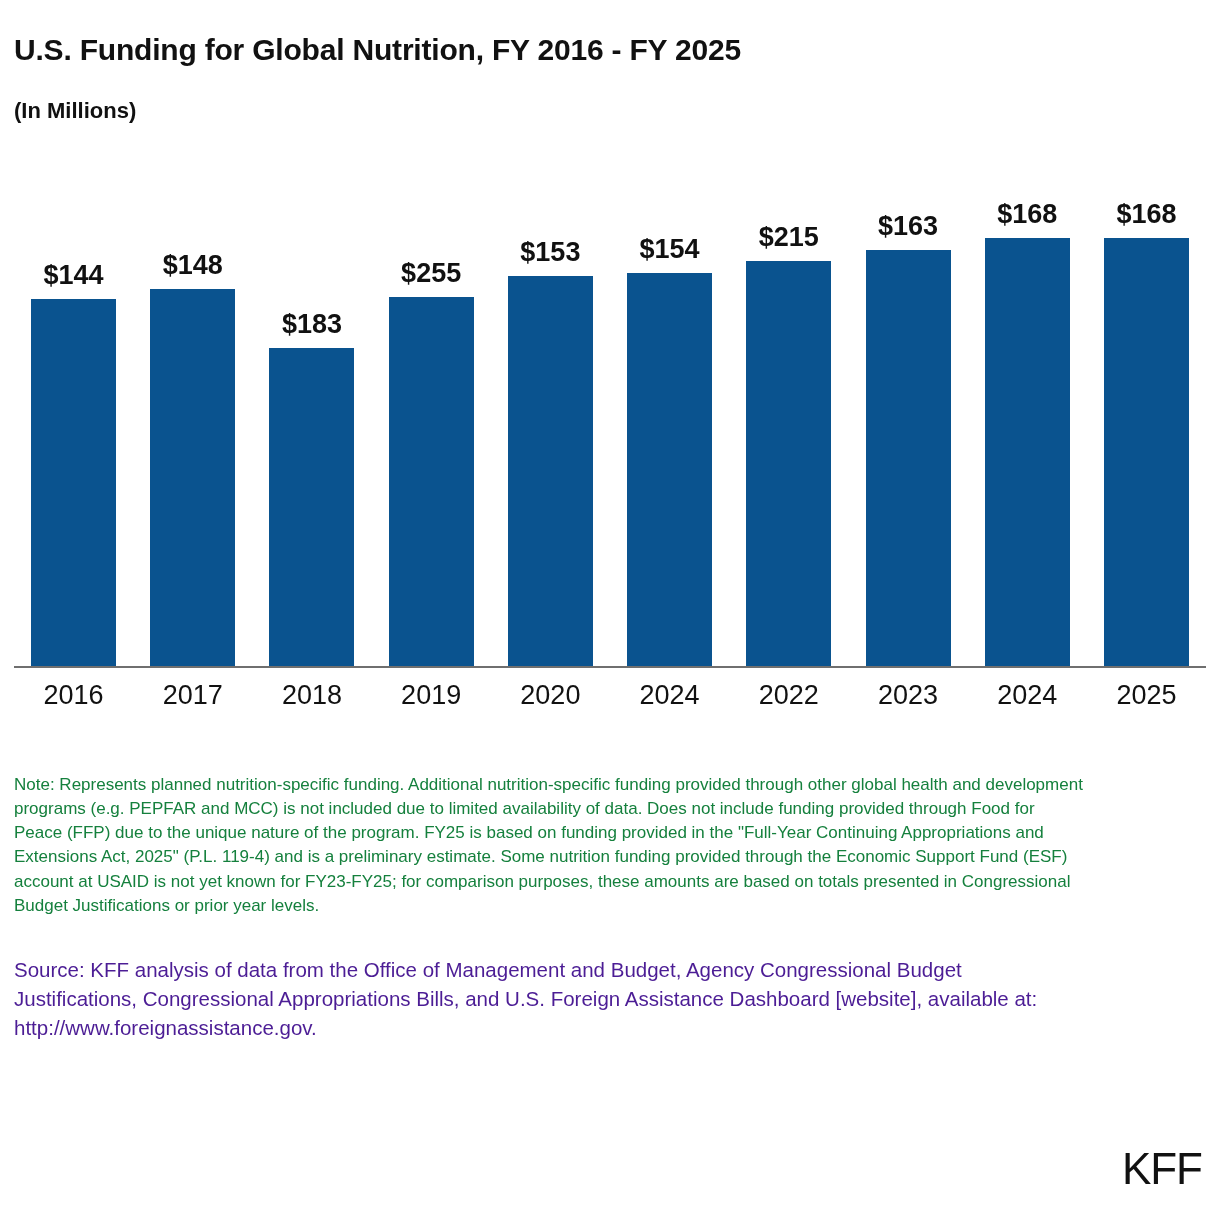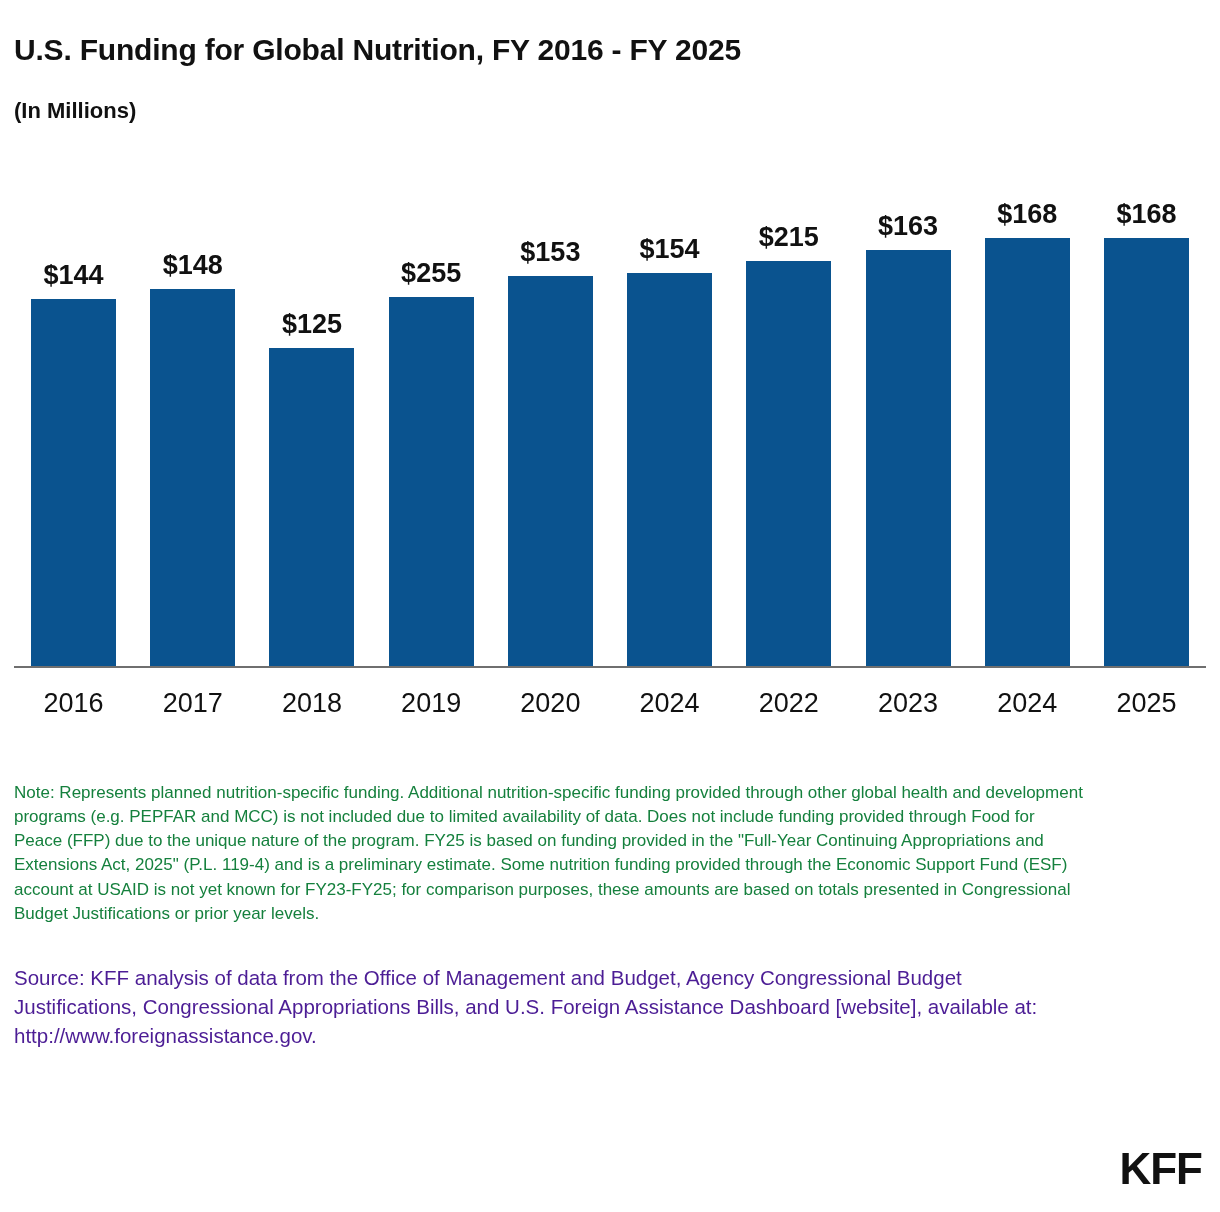--- a/index.html
+++ b/index.html
@@ -77,21 +77,21 @@
     left: 0;
     width: 1192px;
     height: 2px;
     background: #6f6f6f;
     bottom: 0;
   }
   .xaxis {
     width: 1192px;
     display: flex;
     justify-content: space-between;
-    margin-top: 20px;
+    margin-top: 12px;
   }
   .xtick {
     width: 119px;
     text-align: center;
     font-size: 27px;
     color: #111111;
   }
   .notes {
     margin-top: 62px;
     width: 1070px;
@@ -104,21 +104,21 @@
     width: 1070px;
     font-size: 20.5px;
     line-height: 1.42;
     color: #4c1d95;
   }
   .logo {
     position: absolute;
     right: 18px;
     bottom: 18px;
     font-size: 44px;
-    font-weight: bold;
+    font-weight: normal;
     letter-spacing: -1px;
     color: #111111;
   }
 </style>
 </head>
 <body>
 
 <div class="page">
 
   <div class="chart-title">U.S. Funding for Global Nutrition, FY 2016 - FY 2025</div>
@@ -128,21 +128,21 @@
     <div class="bars" id="bars">
         <div class="bar-col">
           <div class="bar-label">$144</div>
           <div class="bar" style="background: rgb(10, 83, 143); height: 368.951px;"></div>
         </div>
         <div class="bar-col">
           <div class="bar-label">$148</div>
           <div class="bar" style="background: rgb(10, 83, 143); height: 379.2px;"></div>
         </div>
         <div class="bar-col">
-          <div class="bar-label">$125</div>
+          <div class="bar-label">$183</div>
           <div class="bar" style="background: rgb(10, 83, 143); height: 320.27px;"></div>
         </div>
         <div class="bar-col">
           <div class="bar-label">$255</div>
           <div class="bar" style="background: rgb(10, 83, 143); height: 371.514px;"></div>
         </div>
         <div class="bar-col">
           <div class="bar-label">$153</div>
           <div class="bar" style="background: rgb(10, 83, 143); height: 392.011px;"></div>
         </div>

